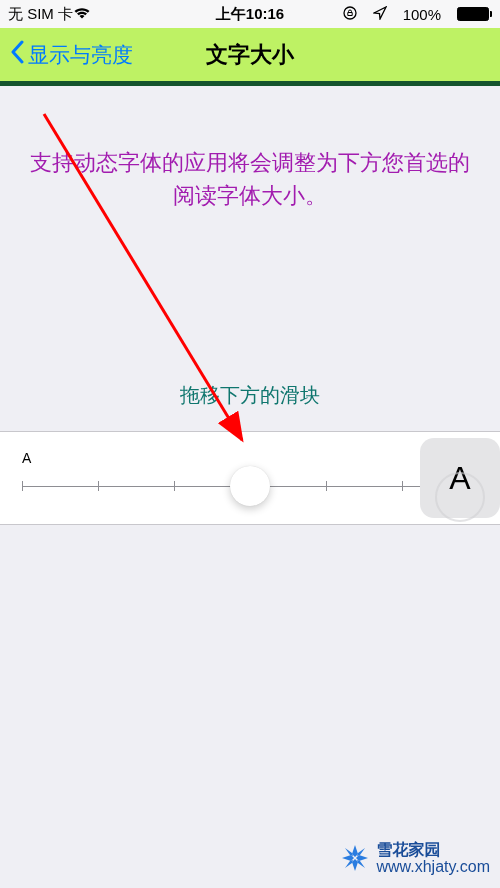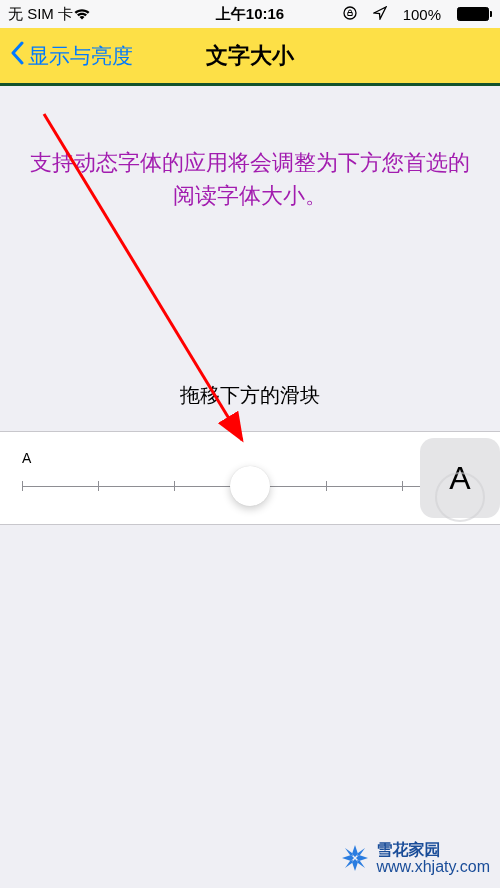--- a/index.html
+++ b/index.html
@@ -21,21 +21,21 @@
       display: flex;
       align-items: center;
       justify-content: space-between;
       padding: 0 8px;
       font-size: 15px;
       font-weight: 500;
       color: #000;
     }
     .status-left {
       display: flex;
-      align-items: center;
+      align-items: flex-start;
     }
     .status-center {
       position: absolute;
       left: 50%;
       transform: translateX(-50%);
       font-weight: 600;
     }
     .status-right {
       display: flex;
       align-items: center;
@@ -58,22 +58,22 @@
     }
     .battery-tip {
       width: 2px;
       height: 6px;
       background: #000;
       border-radius: 0 1px 1px 0;
       margin-left: 1px;
     }
     .nav-bar {
       height: 58px;
-      background: #fde047;
-      border-bottom: 3px solid #14532d;
+      background: #bef264;
+      border-bottom: 5px solid #14532d;
       display: flex;
       align-items: center;
       position: relative;
       padding: 0 10px;
     }
     .back-button {
       display: flex;
       align-items: center;
       color: #007aff;
       font-size: 21px;
@@ -96,21 +96,21 @@
     .description {
       font-size: 22px;
       color: #a21caf;
       text-align: center;
       line-height: 1.5;
       font-weight: 400;
     }
     .slider-label {
       text-align: center;
       font-size: 20px;
-      color: #000000;
+      color: #0f766e;
       margin-top: 170px;
       margin-bottom: 22px;
     }
     .slider-container {
       background: #fff;
       border-top: 1px solid #c8c7cc;
       border-bottom: 1px solid #c8c7cc;
       height: 94px;
       display: flex;
       align-items: center;

